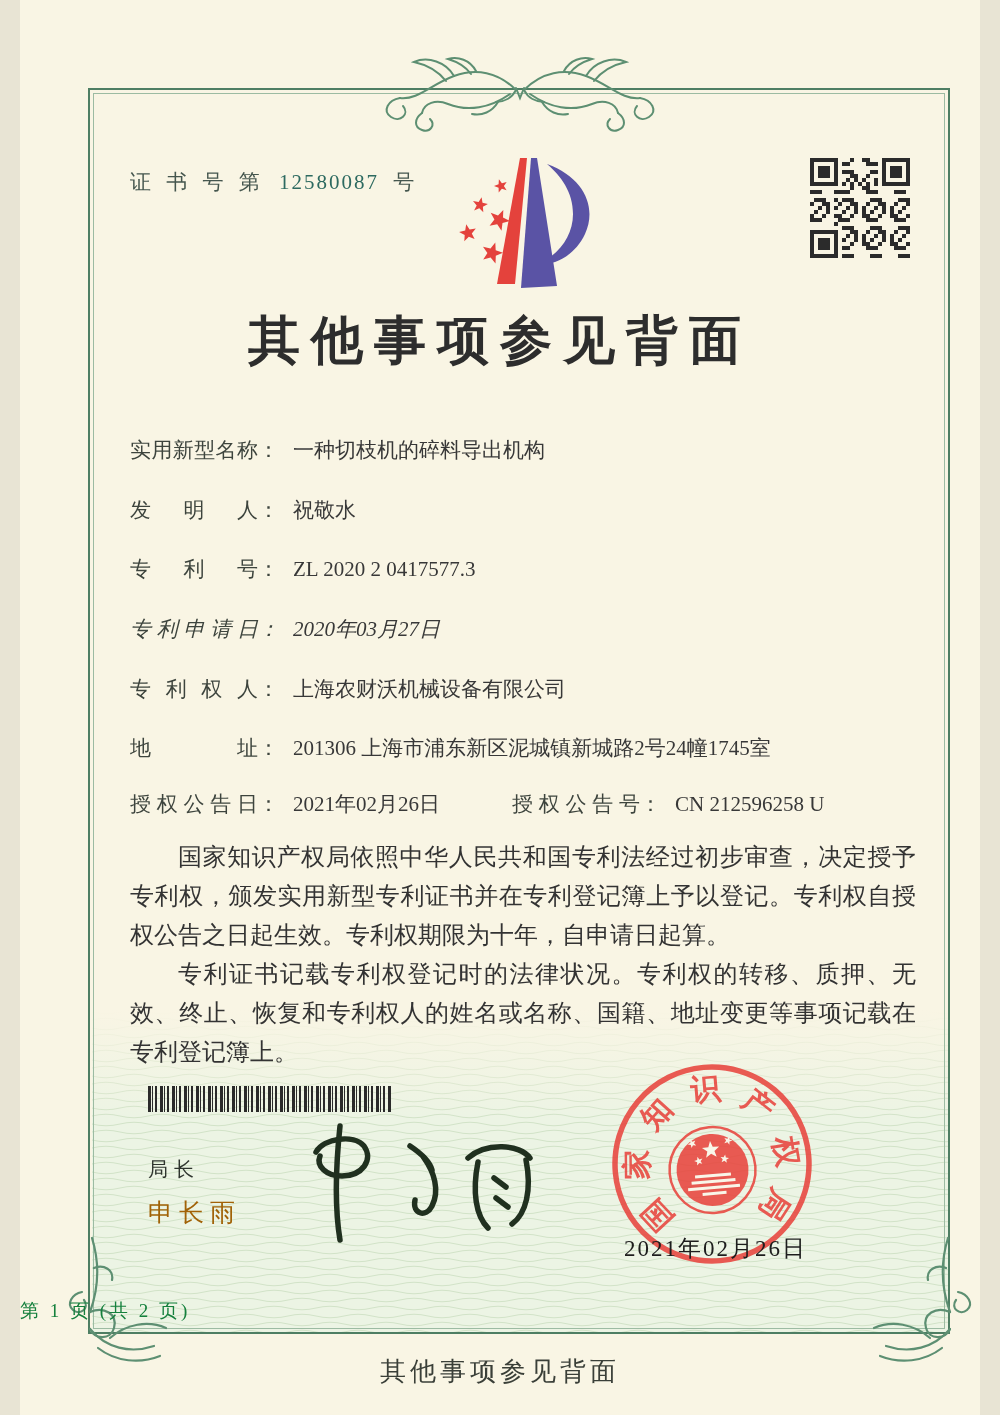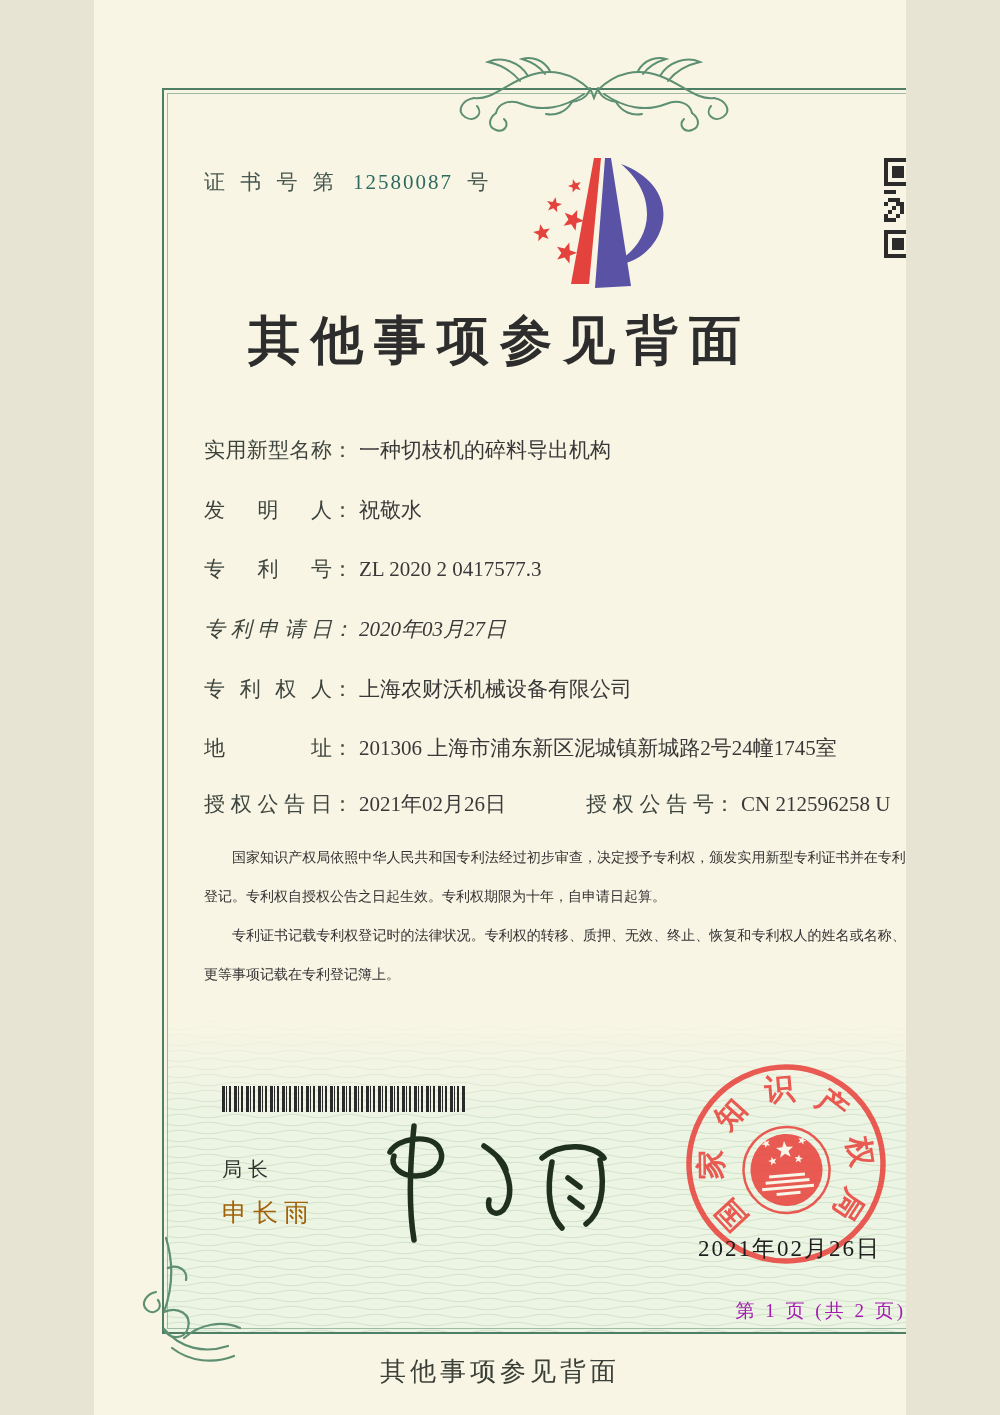--- a/index.html
+++ b/index.html
@@ -1,17 +1,17 @@
 <!DOCTYPE html>
 <html><head>
 <meta charset="utf-8">
 <style>
   html,body{margin:0;padding:0;}
   body{background:#e8e4d4;font-family:"Liberation Serif","DejaVu Serif",serif;}
-  #page{position:relative;width:812px;height:1415px;margin:0 auto;background:#f9f5e4;overflow:hidden;}
+  #page{position:relative;width:960px;height:1415px;margin:0 auto;background:#f9f5e4;overflow:hidden;}
 
   
   .frame-outer{position:absolute;left:68px;top:88px;width:862px;height:1246px;
     border:2.5px solid #4e7e63;box-sizing:border-box;}
   .frame-inner{position:absolute;left:3px;top:3px;right:3px;bottom:3px;
     border:1.5px solid #9cbba2;}
 
   
   .band{position:absolute;left:72px;top:1010px;width:856px;height:322px;overflow:hidden;}
   .band-fade{position:absolute;left:0;top:0;width:100%;height:110px;
@@ -25,37 +25,37 @@
   .logo{position:absolute;left:415px;top:146px;}
   .qr{position:absolute;left:788px;top:156px;}
 
   .title{position:absolute;left:0;top:306px;width:100%;text-align:center;
     font-size:52px;font-weight:700;color:#2d2d2d;letter-spacing:11px;}
 
   .field-row{position:absolute;left:110px;width:800px;height:30px;font-size:21px;color:#3a3a3a;}
   .field-row .lbl{display:inline-block;width:128px;text-align:justify;text-align-last:justify;
     color:#3d443d;vertical-align:top;}
   .field-row .colon{color:#3d443d;}
-  .field-row .val{margin-left:6px;color:#383838;}
+  .field-row .val{margin-left:14px;color:#383838;}
   .pair2{position:absolute;left:382px;top:0;}
 
   .paras{position:absolute;left:110px;top:838px;width:786px;}
-  .paras p{margin:0;font-size:14px;line-height:39px;color:#333;text-align:justify;text-indent:2em;}
+  .paras p{margin:0;font-size:24px;line-height:39px;color:#333;text-align:justify;text-indent:2em;}
 
   .barcode{position:absolute;left:128px;top:1086px;}
 
   .officer-title{position:absolute;left:128px;top:1156px;font-size:20px;color:#2e342e;letter-spacing:6px;}
   .officer-name{position:absolute;left:128px;top:1196px;font-size:25px;color:#a16207;letter-spacing:6px;}
   .signature{position:absolute;left:262px;top:1112px;}
 
   .seal{position:absolute;left:586px;top:1058px;opacity:.88;transform:rotate(-5deg);}
   .seal-date{position:absolute;left:604px;top:1233px;font-size:23px;color:#1d1d1d;letter-spacing:2px;z-index:5;}
 
-  .page-indicator{position:absolute;left:0;top:1298px;width:100%;text-align:right;
-    font-size:19px;color:#a21caf;letter-spacing:3px;}
+  .page-indicator{position:absolute;left:0;top:1298px;width:100%;text-align:left;
+    font-size:19px;color:#15803d;letter-spacing:3px;}
   .back-note{position:absolute;left:0;top:1354px;width:100%;text-align:center;
     font-size:26px;color:#3a3f38;letter-spacing:4px;}
 </style>
 </head>
 <body>
 
 <div id="page">
 
   <div class="band">
     <svg id="waves" width="856" height="322">

